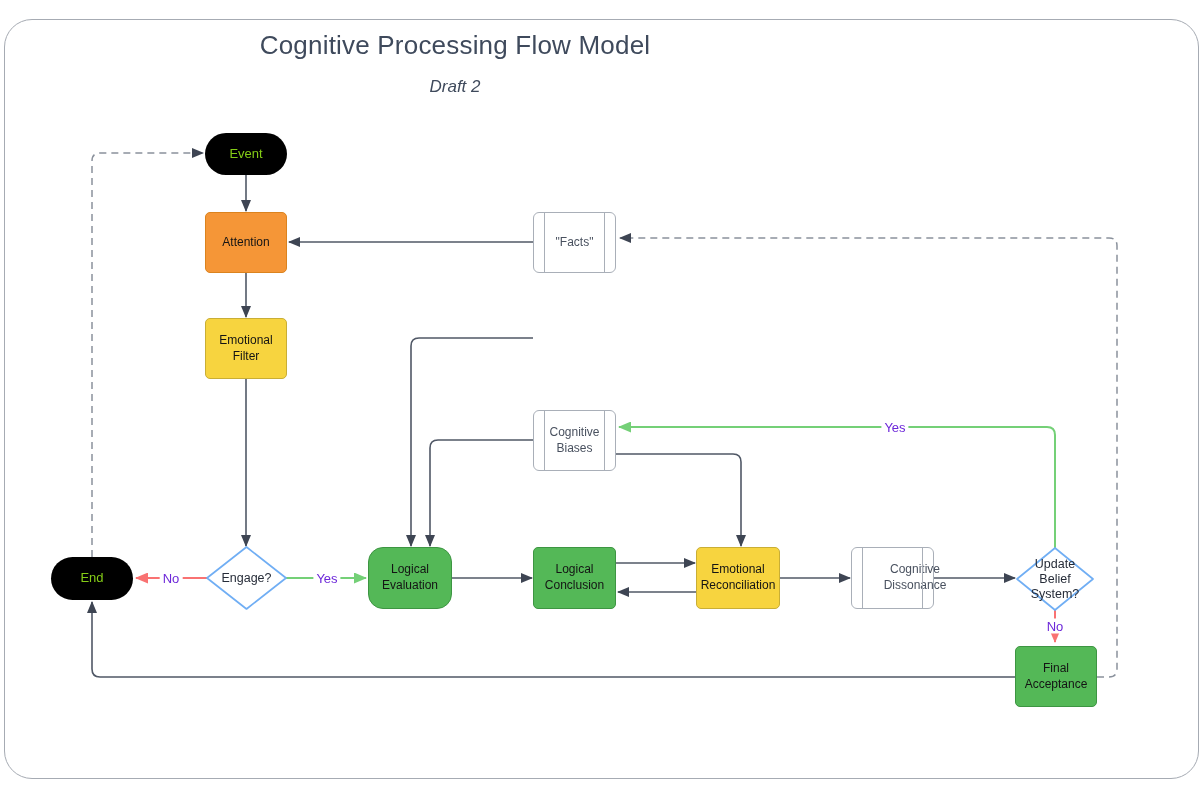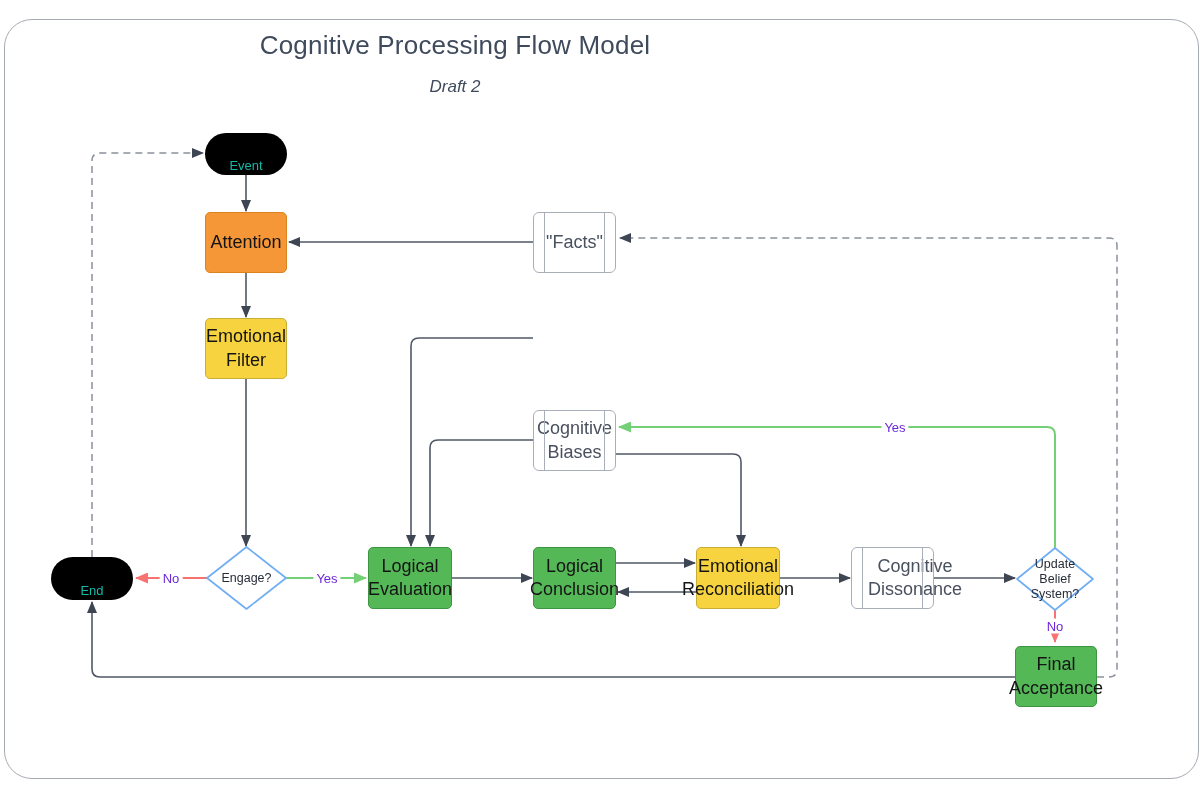--- a/index.html
+++ b/index.html
@@ -4,22 +4,22 @@
 <style>
   html,body{margin:0;padding:0;background:#ffffff;}
   body{width:1200px;height:800px;position:relative;font-family:"Liberation Sans",sans-serif;overflow:hidden;}
   .canvas{position:absolute;inset:0;}
   .frame{position:absolute;left:4px;top:19px;width:1193px;height:758px;border:1px solid #A6ABB3;border-radius:28px;}
   .titleblock{position:absolute;left:155px;top:30px;width:600px;text-align:center;color:#3F4A5C;}
   .title{font-size:26px;letter-spacing:.2px;}
   .subtitle{font-size:17px;font-style:italic;margin-top:16px;}
   svg.wires{position:absolute;left:0;top:0;width:1200px;height:800px;z-index:1;}
   .node{position:absolute;display:flex;align-items:center;justify-content:center;text-align:center;
-        box-sizing:border-box;font-size:18px;line-height:1.3;color:#141414;z-index:2;}
-  .pill{background:#000;color:#14b8a6;border-radius:999px;font-size:13px;align-items:flex-end;}
+        box-sizing:border-box;font-size:12px;line-height:1.3;color:#141414;z-index:2;}
+  .pill{background:#000;color:#84cc16;border-radius:999px;font-size:13px;}
   .box{border-radius:5px;border:1px solid;}
   .orange{background:#F59637;border-color:#DB831F;}
   .yellow{background:#F7D43F;border-color:#C9AE35;}
   .green{background:#54B857;border-color:#3D9542;}
   .process{background:#fff;border:1px solid #A9AFB8;border-radius:6px;color:#49515F;}
   .process::before,.process::after{content:"";position:absolute;top:0;bottom:0;width:0;border-left:1px solid #A9AFB8;}
   .process::before{left:10px;}
   .process::after{right:10px;}
   .process span{padding:0 13px;}
   .dlabel{position:absolute;display:flex;align-items:center;justify-content:center;text-align:center;
@@ -87,21 +87,21 @@
   <div class="node pill" style="left:51px;top:557px;width:82px;height:43px;">
     <span>End</span>
   </div>
 
   <div class="node box orange" style="left:205px;top:212px;width:82px;height:61px;">
     <span>Attention</span>
   </div>
   <div class="node box yellow" style="left:205px;top:318px;width:82px;height:61px;">
     <span>Emotional Filter</span>
   </div>
-  <div class="node box green" style="left:368px;top:547px;width:84px;height:62px;">
+  <div class="node box green" style="left:368px;top:547px;width:84px;height:62px;border-radius:15px;">
     <span>Logical Evaluation</span>
   </div>
   <div class="node box green" style="left:533px;top:547px;width:83px;height:62px;">
     <span>Logical Conclusion</span>
   </div>
   <div class="node box yellow" style="left:696px;top:547px;width:84px;height:62px;">
     <span>Emotional Reconciliation</span>
   </div>
   <div class="node box green" style="left:1015px;top:646px;width:82px;height:61px;">
     <span>Final Acceptance</span>

